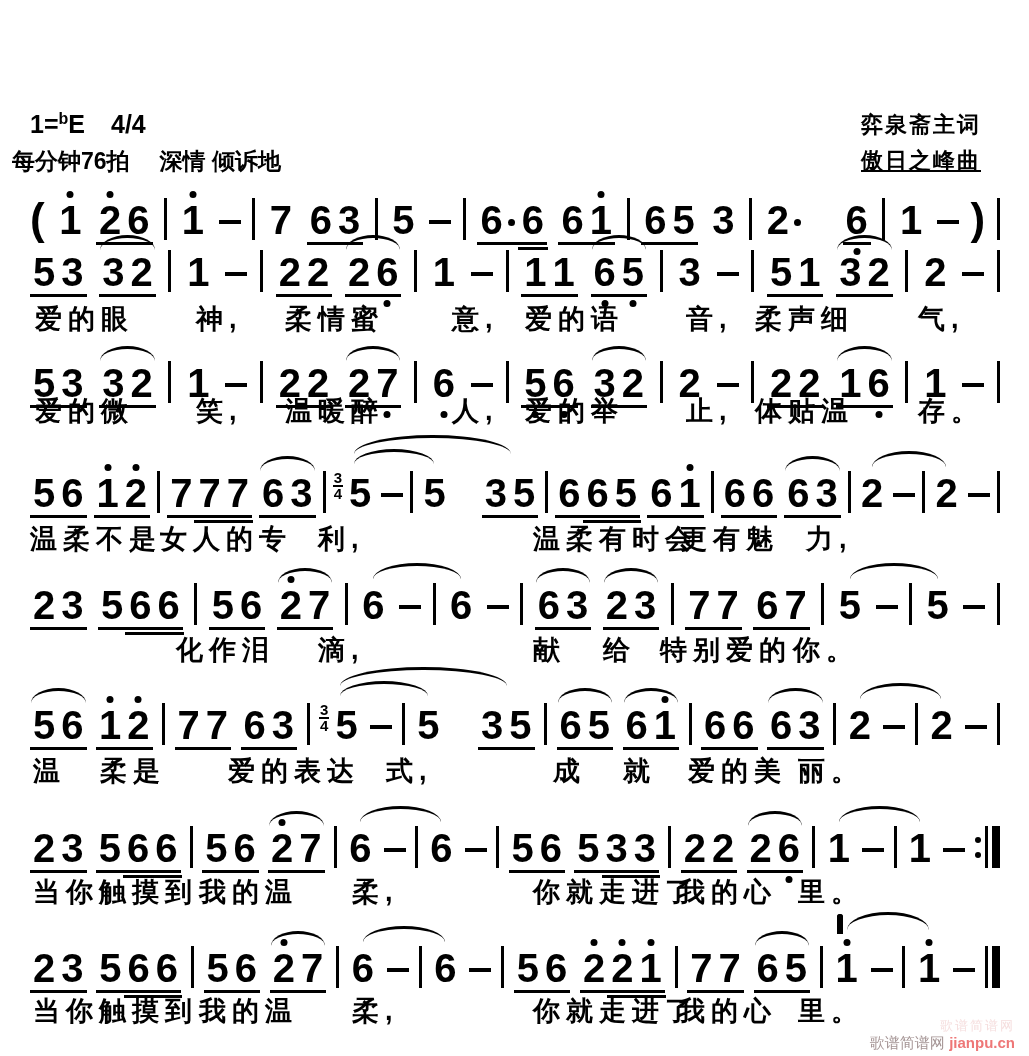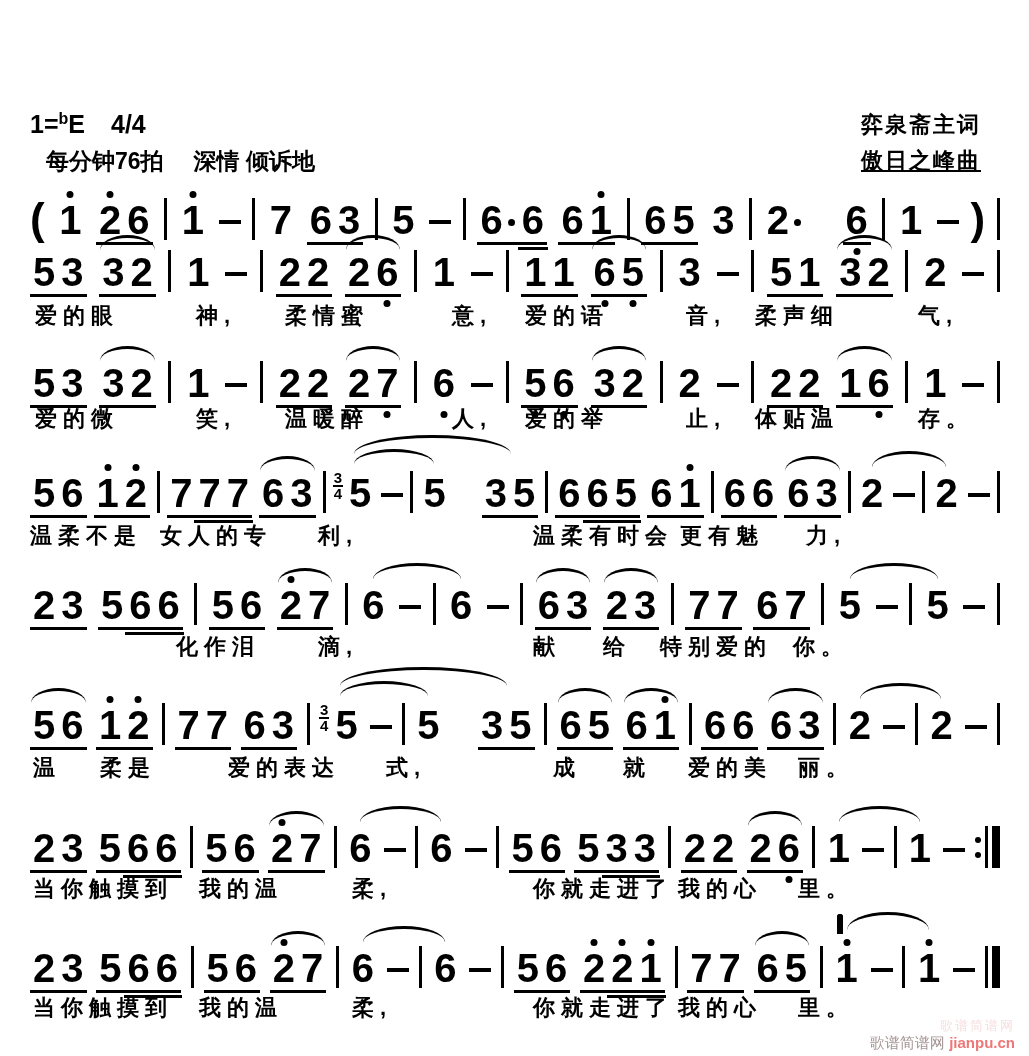--- a/index.html
+++ b/index.html
@@ -6,21 +6,21 @@
   .page{position:relative;width:1029px;height:1056px;background:#ffffff;margin:0 auto;
         font-family:"Liberation Sans","DejaVu Sans",sans-serif;color:#000;overflow:hidden;}
   
   .title{position:absolute;top:6px;left:0;right:0;text-align:center;
          font-size:46px;font-weight:700;letter-spacing:3px;}
   .subtitle{position:absolute;top:64px;left:0;right:0;text-align:center;
          font-size:24px;font-weight:700;letter-spacing:1px;}
   .keyline{position:absolute;top:110px;left:30px;font-size:25px;font-weight:700;}
   .keyline sup{font-size:16px;vertical-align:9px;font-weight:700;}
   .keyline .meterTxt{margin-left:26px;}
-  .tempoline{position:absolute;top:146px;left:46px;font-size:23px;font-weight:700;}
+  .tempoline{position:absolute;top:146px;left:12px;font-size:23px;font-weight:700;}
   .tempoline .exp{margin-left:30px;}
   .credit{position:absolute;right:48px;font-size:22px;font-weight:700;letter-spacing:2px;}
   .c1{top:110px;} .c2{top:146px;text-decoration:underline;}
   
   .mline{position:absolute;left:30px;width:970px;height:44px;display:flex;
          justify-content:space-between;align-items:flex-end;}
   .grp{position:relative;display:inline-flex;align-items:flex-end;}
   .grp.ul::after{content:"";position:absolute;left:0;right:0;bottom:-5px;height:3px;background:#000;}
   .note{position:relative;display:inline-flex;align-items:flex-end;margin:0 3px;}
   .dg{font-size:40px;font-weight:700;line-height:40px;display:block;}
@@ -46,21 +46,21 @@
             border-radius:10px 10px 0 0;margin:0 auto;}
   .ferm .fd{width:5px;height:5px;border-radius:50%;background:#000;margin:-6px auto 0;}
   .rep{display:inline-flex;align-items:center;height:42px;}
   .rep .dots{display:flex;flex-direction:column;gap:9px;margin-right:4px;}
   .rep .dots i{width:6px;height:6px;border-radius:50%;background:#000;}
   .thin{width:3px;height:42px;background:#000;margin-right:4px;}
   .thick{width:8px;height:42px;background:#000;}
   .fin{display:inline-flex;align-items:flex-end;height:42px;}
   
   .lrow{position:absolute;left:0;width:1029px;height:30px;}
-  .lseg{position:absolute;top:0;font-size:22px;font-weight:700;letter-spacing:6px;white-space:pre;}
+  .lseg{position:absolute;top:0;font-size:27px;font-weight:700;letter-spacing:6px;white-space:pre;}
   
   .wm{position:absolute;right:14px;bottom:5px;text-align:right;line-height:17px;}
   .wm-ghost{color:#eec4c4;font-size:13px;opacity:.55;letter-spacing:2px;}
   .wm-cn{color:#a59595;font-size:15px;}
   .wm-en{color:#ee7777;font-size:15px;font-weight:700;}
 </style>
 </head>
 <body>
 
 <div class="page">
@@ -989,21 +989,21 @@
       <div class="lrow" style="top: 301px;">
         <span class="lseg" style="left: 35px;">爱的眼</span>
         <span class="lseg" style="left: 196px;">神,</span>
         <span class="lseg" style="left: 285px;">柔情蜜</span>
         <span class="lseg" style="left: 452px;">意,</span>
         <span class="lseg" style="left: 525px;">爱的语</span>
         <span class="lseg" style="left: 686px;">音,</span>
         <span class="lseg" style="left: 755px;">柔声细</span>
         <span class="lseg" style="left: 918px;">气,</span>
       </div>
-      <div class="lrow" style="top: 404px;">
+      <div class="lrow" style="top: 393px;">
         <span class="lseg" style="left: 35px;">爱的微</span>
         <span class="lseg" style="left: 196px;">笑,</span>
         <span class="lseg" style="left: 285px;">温暖醉</span>
         <span class="lseg" style="left: 452px;">人,</span>
         <span class="lseg" style="left: 525px;">爱的举</span>
         <span class="lseg" style="left: 686px;">止,</span>
         <span class="lseg" style="left: 755px;">体贴温</span>
         <span class="lseg" style="left: 918px;">存。</span>
       </div>
       <div class="lrow" style="top: 521px;">

